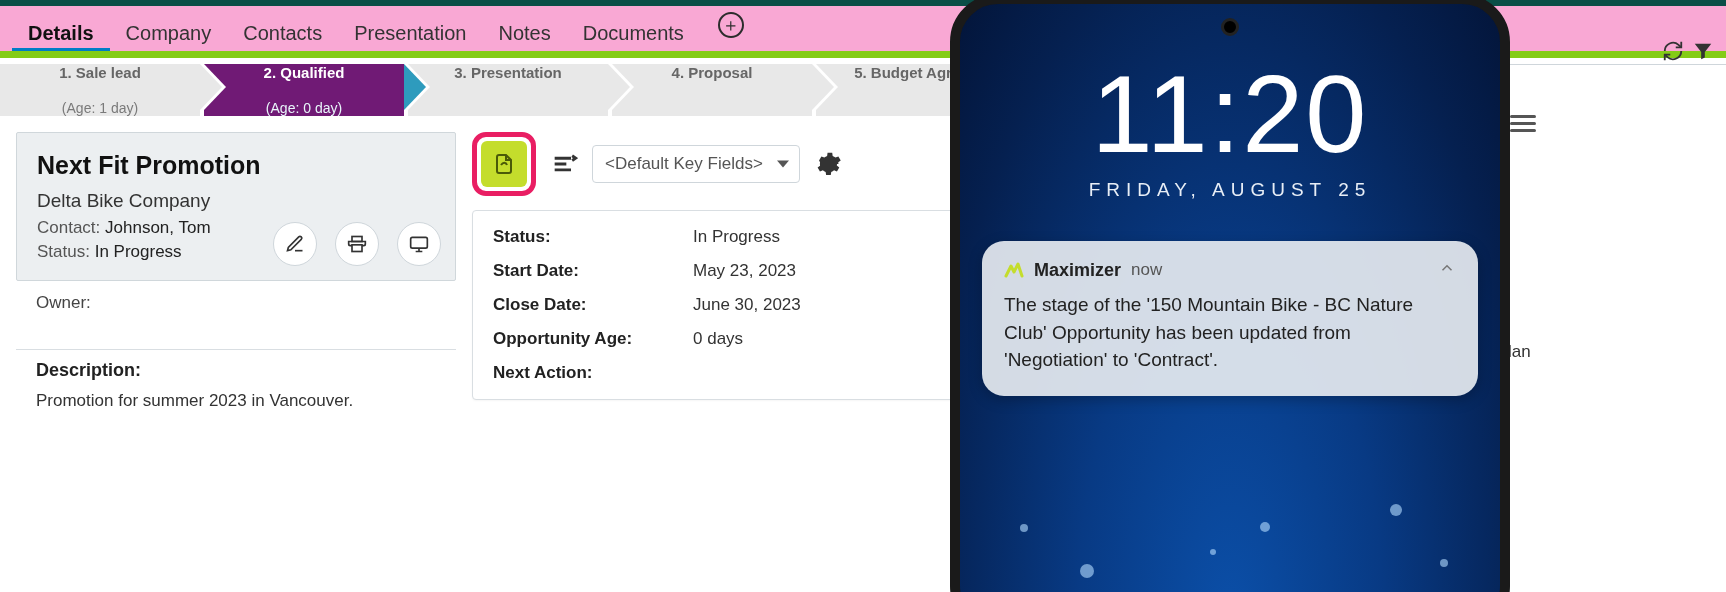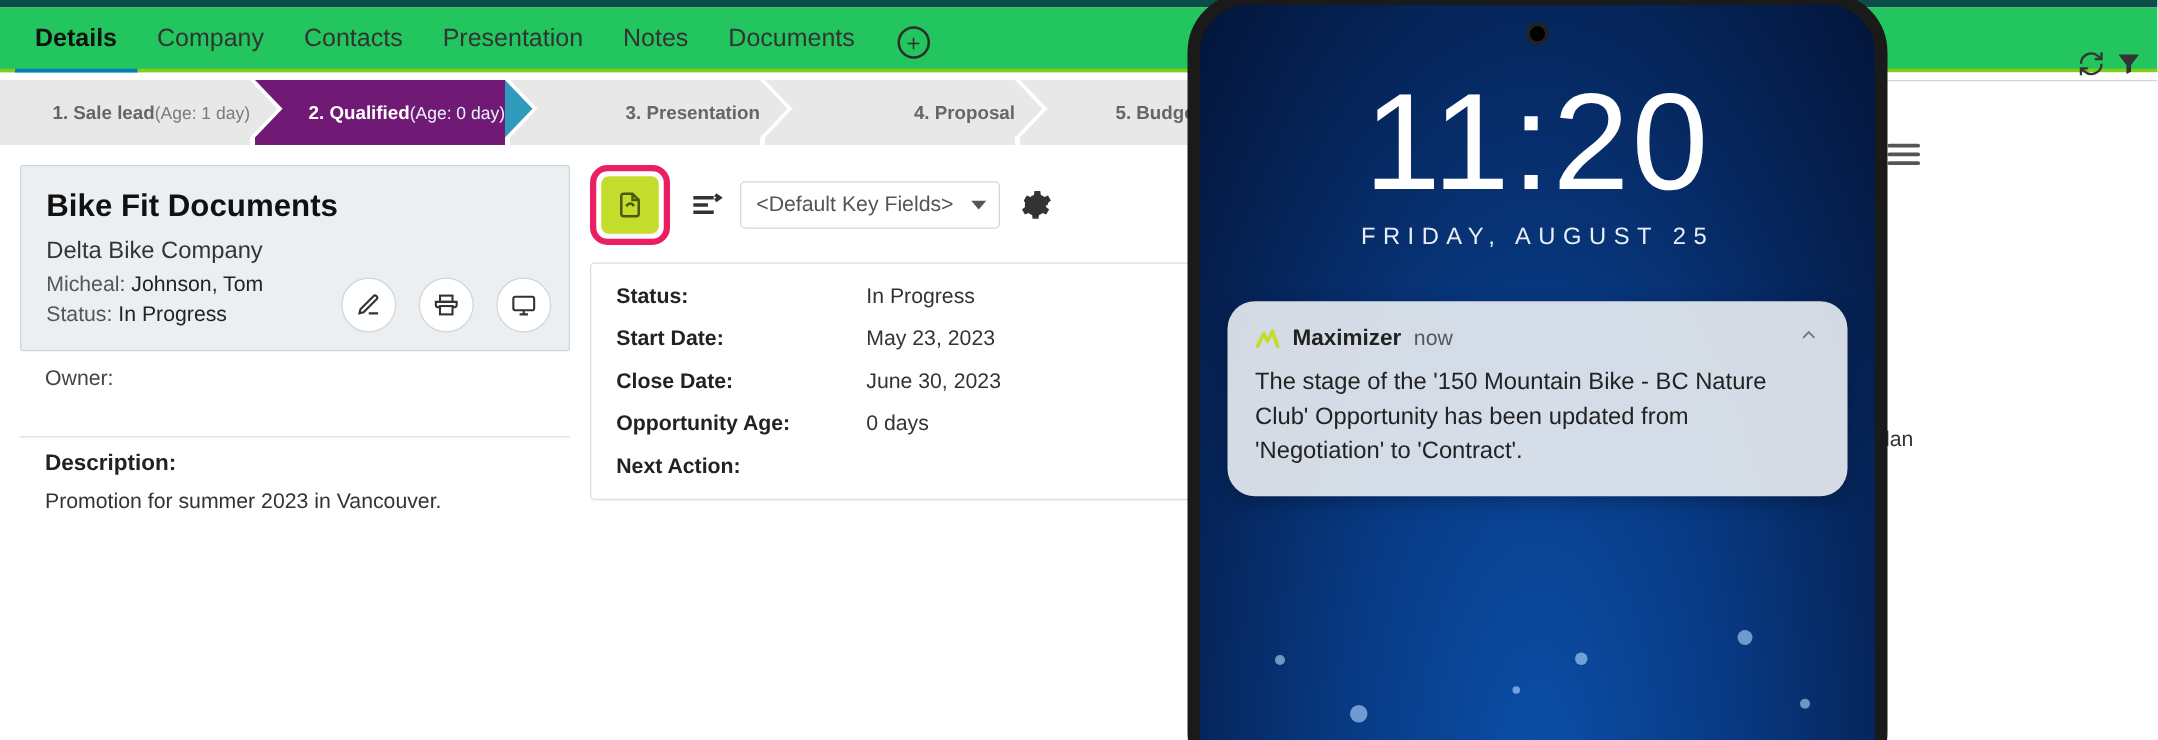--- a/index.html
+++ b/index.html
@@ -12,24 +12,23 @@
     height: 592px;
     overflow: hidden;
     position: relative;
   }
   .top-green-bar {
     height: 6px;
     background: #0a4e47;
   }
   .tabs {
     display: flex;
-    align-items: center;
     padding: 6px 12px 0 12px;
-    border-bottom: 3px solid #84cc16;
-    background: #22c55e;
+    border-bottom: 7px solid #84cc16;
+    background: #f9a8d4;
     height: 52px;
   }
   .tab {
     padding: 10px 16px 12px 16px;
     font-size: 20px;
     color: #333;
     cursor: pointer;
     border-bottom: 3px solid transparent;
   }
   .tab.active {
@@ -58,21 +57,21 @@
   .stages {
     display:flex;
     background:#fff;
     padding: 6px 0 6px 0;
   }
   .stage {
     position:relative;
     flex:0 0 200px;
     height:52px;
     background:#e8e8e8;
-    display:flex; flex-direction:row; align-items:center; justify-content:flex-end;
+    display:flex; flex-direction:column; align-items:center; justify-content:space-between;
     font-size:15px; color:#666; font-weight:600;
     margin-right:4px;
     cursor:pointer;
   }
   .stage .sub{ font-weight:400; font-size:14px; color:#7a7a7a;}
   .stage.active{ background:#701a75; color:#fff;}
   .stage.active .sub{ color:#e8f5fa;}
   .stage::after{
     content:"";
     position:absolute; right:-22px; top:0;
@@ -303,24 +302,24 @@
   </div>
   <div class="stage">
     <span>5. Budget Agreen</span>
   </div>
 </div>
 
 <div class="content">
 
   <div>
     <div class="left-card">
-      <h2>Bike Fit Documents</h2>
+      <h2>Next Fit Promotion</h2>
       <div class="company">Delta Bike Company</div>
       <div class="kv">
-        <span>Micheal:</span>
+        <span>Contact:</span>
         <span class="v">Johnson, Tom</span>
       </div>
       <div class="kv">
         <span>Status:</span>
         <span class="v">In Progress</span>
       </div>
       <div class="circle-row">
         <div class="circ-btn">
           <svg width="20" height="20" viewBox="0 0 24 24" fill="none" stroke="currentColor" stroke-width="2">
               <path d="M12 20h9"></path>

